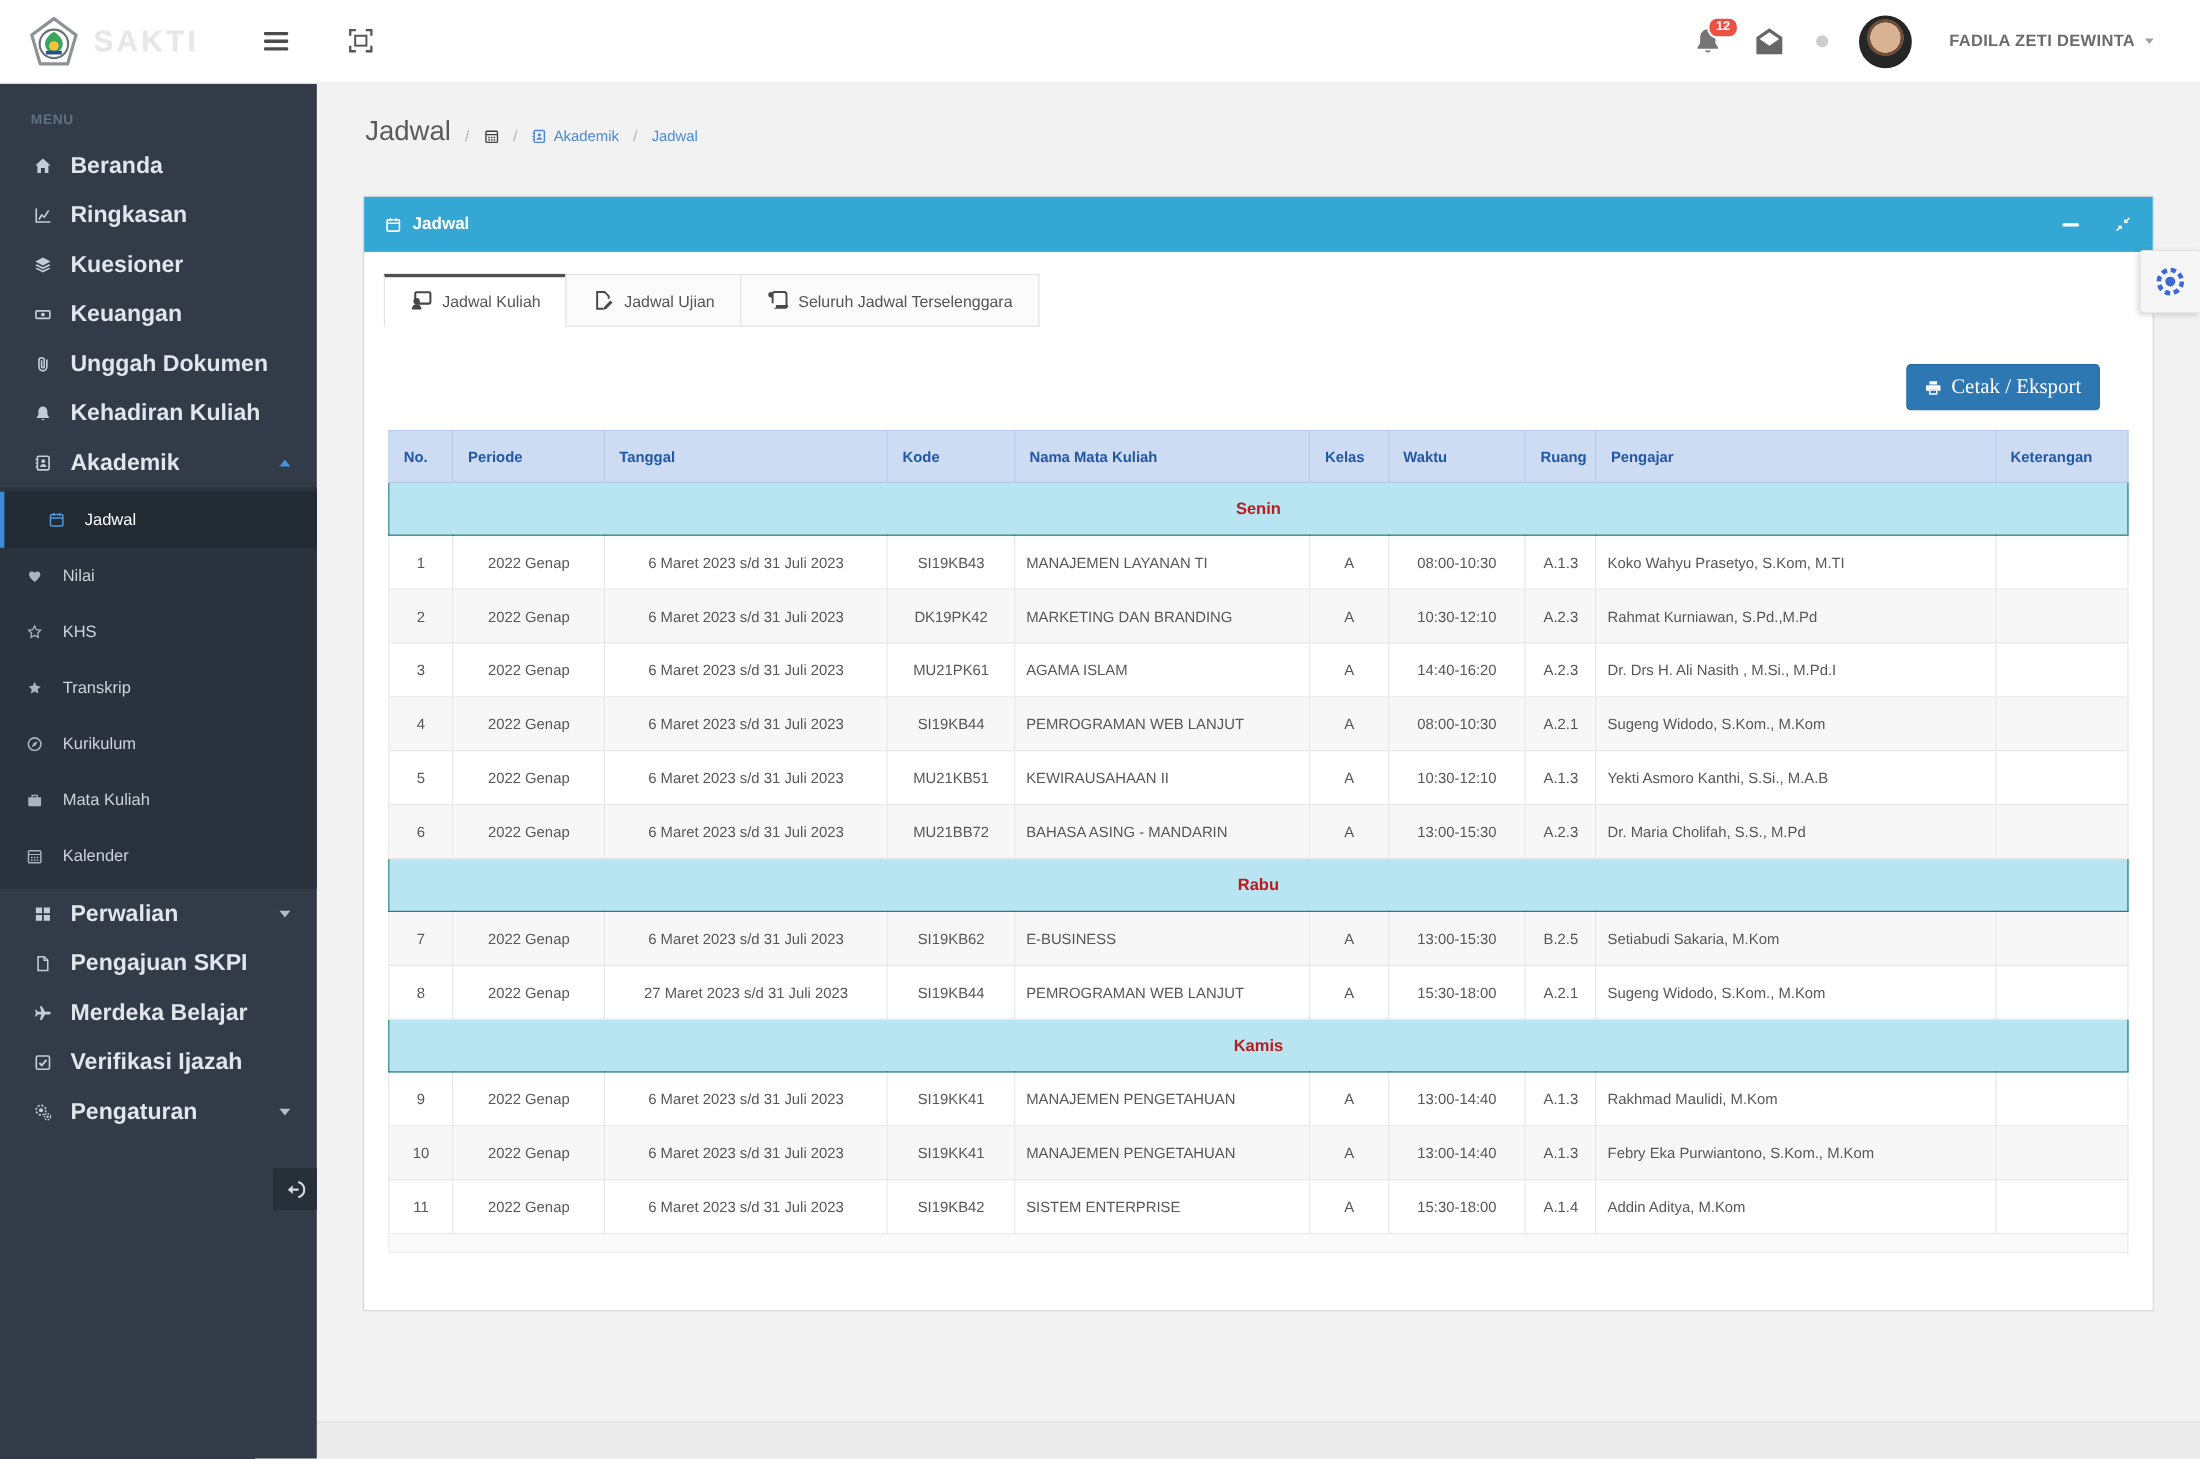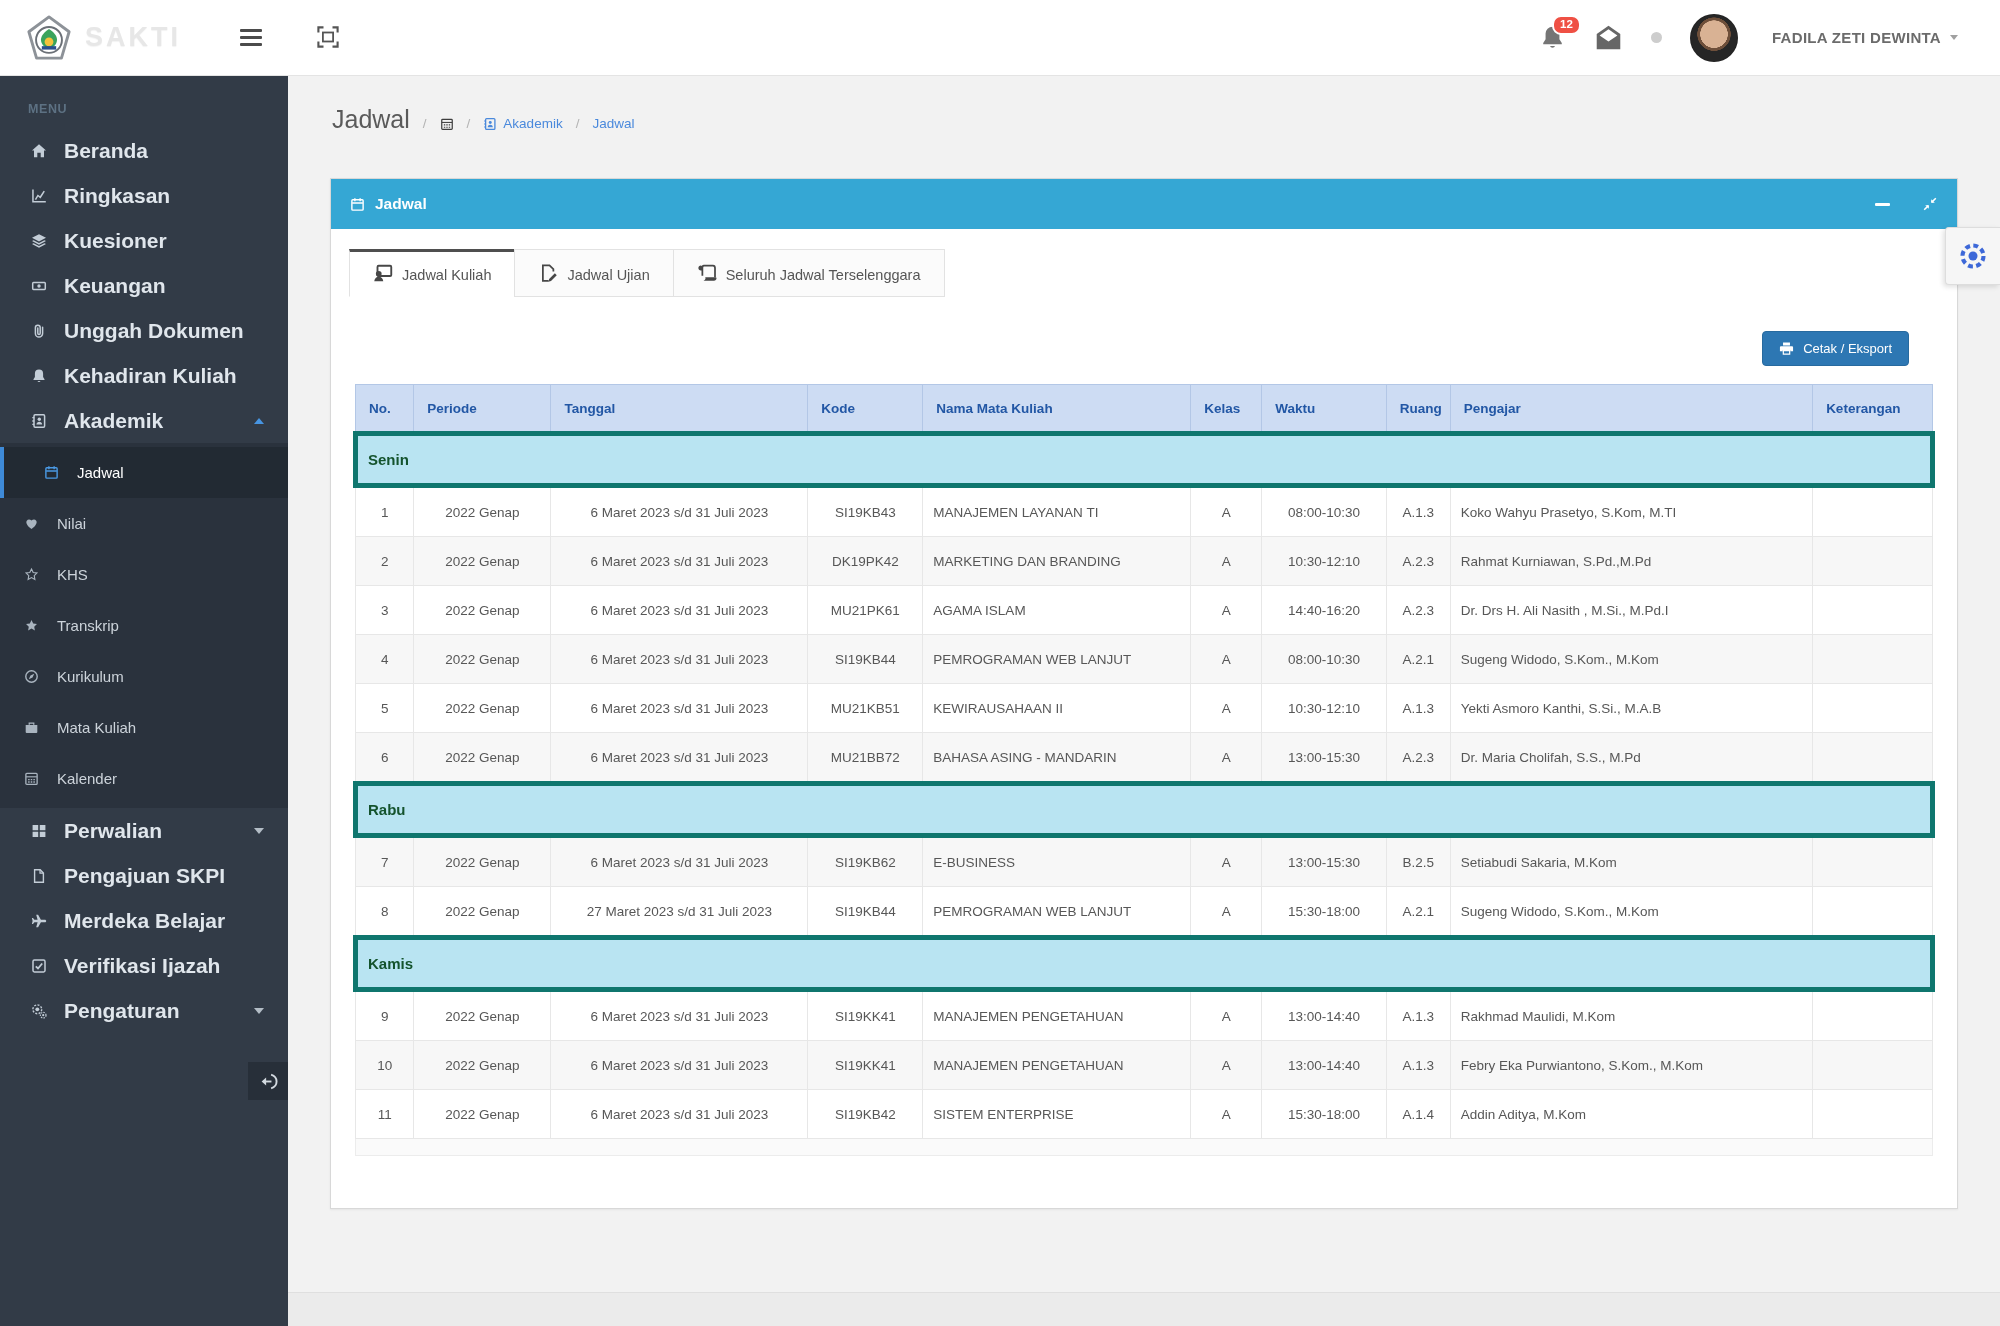--- a/index.html
+++ b/index.html
@@ -73,30 +73,30 @@
   .panel-body{padding:20px 18px 52px 18px}
   .tabs{display:flex}
   .tab{display:flex;align-items:flex-end;gap:9px;padding:13px 23px;font-size:14.5px;color:#555;
       background:#fbfbfb;border:1px solid #e2e2e2;margin-left:-1px;cursor:pointer}
   .tab:first-child{margin-left:0}
   .tab .icon{font-size:20px;color:#474747}
   .tab.active{background:#fff;border-top:3px solid #4f4f4f;border-bottom-color:#fff;padding-top:11px}
   .tab-content{padding:0 4px}
   .btn-row{display:flex;justify-content:flex-end;margin:34px 26px 16px 0}
   .btn-primary{display:inline-flex;align-items:center;gap:9px;background:#2d77b3;border:1px solid #276a9f;
-      color:#fff;font-family:Liberation Sans, sans-serif;font-size:13px;padding:9px 16px;border-radius:4px;cursor:pointer}
+      color:#fff;font-family:Liberation Serif, serif;font-size:19px;padding:9px 16px;border-radius:4px;cursor:pointer}
   .btn-primary .icon{font-size:15px}
 
   table.schedule{width:100%;border-collapse:collapse;margin-top:18px}
   table.schedule thead th{background:#cddcf3;color:#2257a5;font-size:13.5px;font-weight:bold;text-align:left;
       height:46px;padding:0 8px 0 13px;border:1px solid #b3c7e6}
   table.schedule tbody td{height:48px;font-size:13.5px;color:#575757;border:1px solid #e7e7e7;padding:0 10px;background:#fff}
   table.schedule tbody tr:nth-child(odd) td{background:#f7f7f7}
-  table.schedule tbody tr.day-row td{background:#b9e4f2;color:#14532d;font-weight:bold;font-size:15px;
-      border:5px solid #0f766e;height:47px}
+  table.schedule tbody tr.day-row td{background:#b9e4f2;color:#b91c1c;font-weight:bold;font-size:15px;
+      text-align:center;border:1px solid #0f766e;height:47px}
   table.schedule tbody tr.empty-row td{height:16px;background:#fafafa;border:1px solid #ececec}
   td.c{text-align:center}
   td.l{text-align:left;padding-left:13px}
 
   .footer-strip{margin-top:auto;height:34px;background:#ebebeb;border-top:1px solid #dfdfdf}
 
   .settings-flyout{position:absolute;right:0;top:227px;width:54px;height:56px;background:#f6f6f6;
       border:1px solid #ddd;border-right:0;border-radius:4px 0 0 4px;box-shadow:-2px 2px 5px rgba(0,0,0,.12);
       display:flex;align-items:center;justify-content:center;color:#3d68d8;font-size:30px;cursor:pointer}
 </style>

